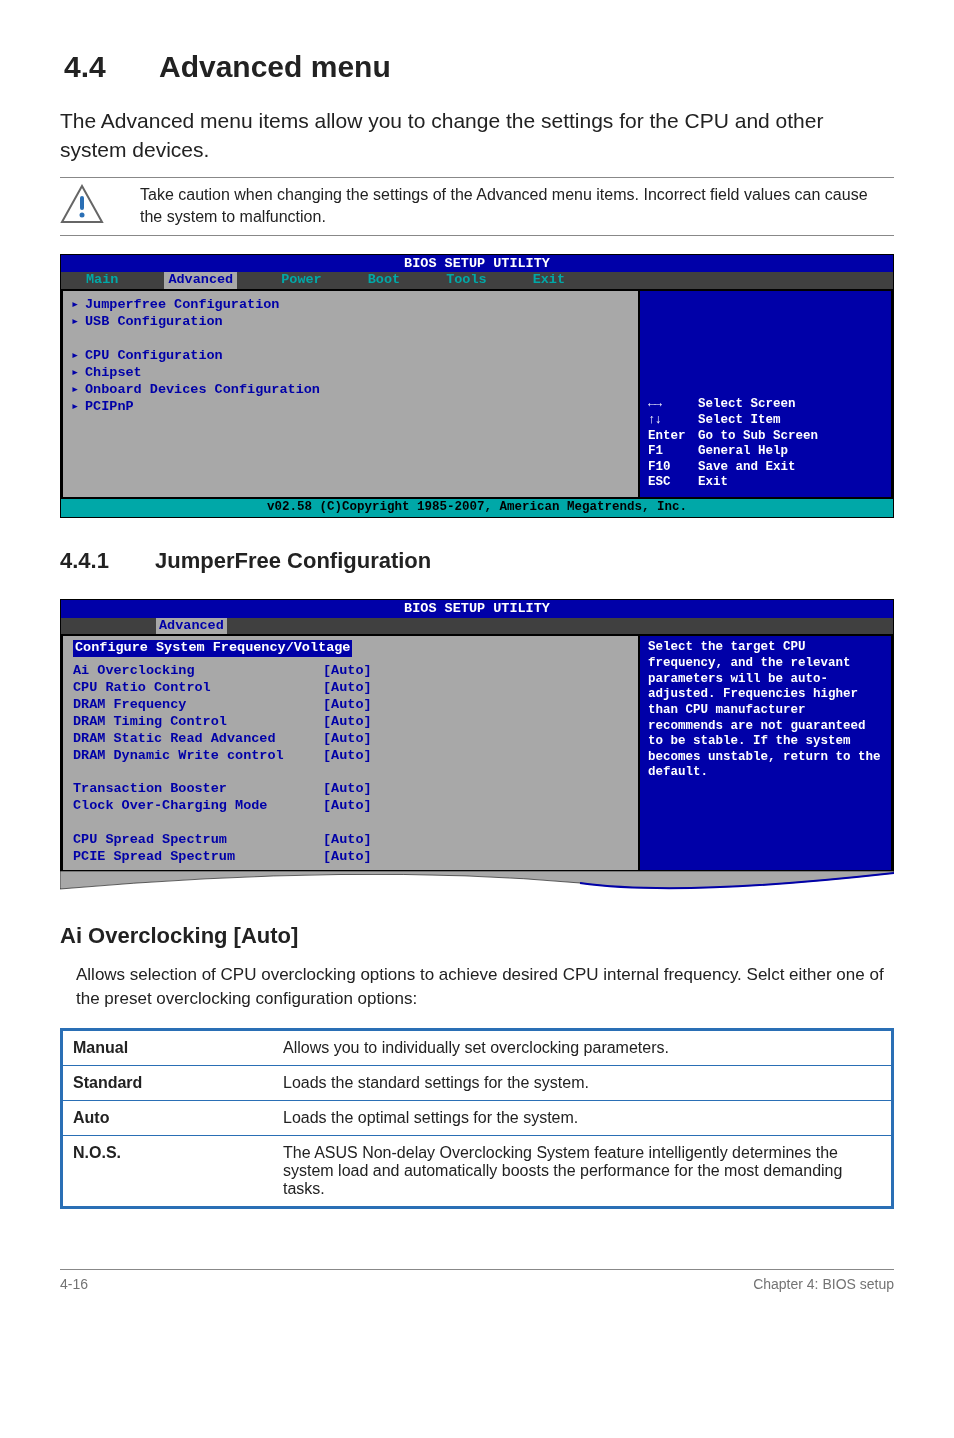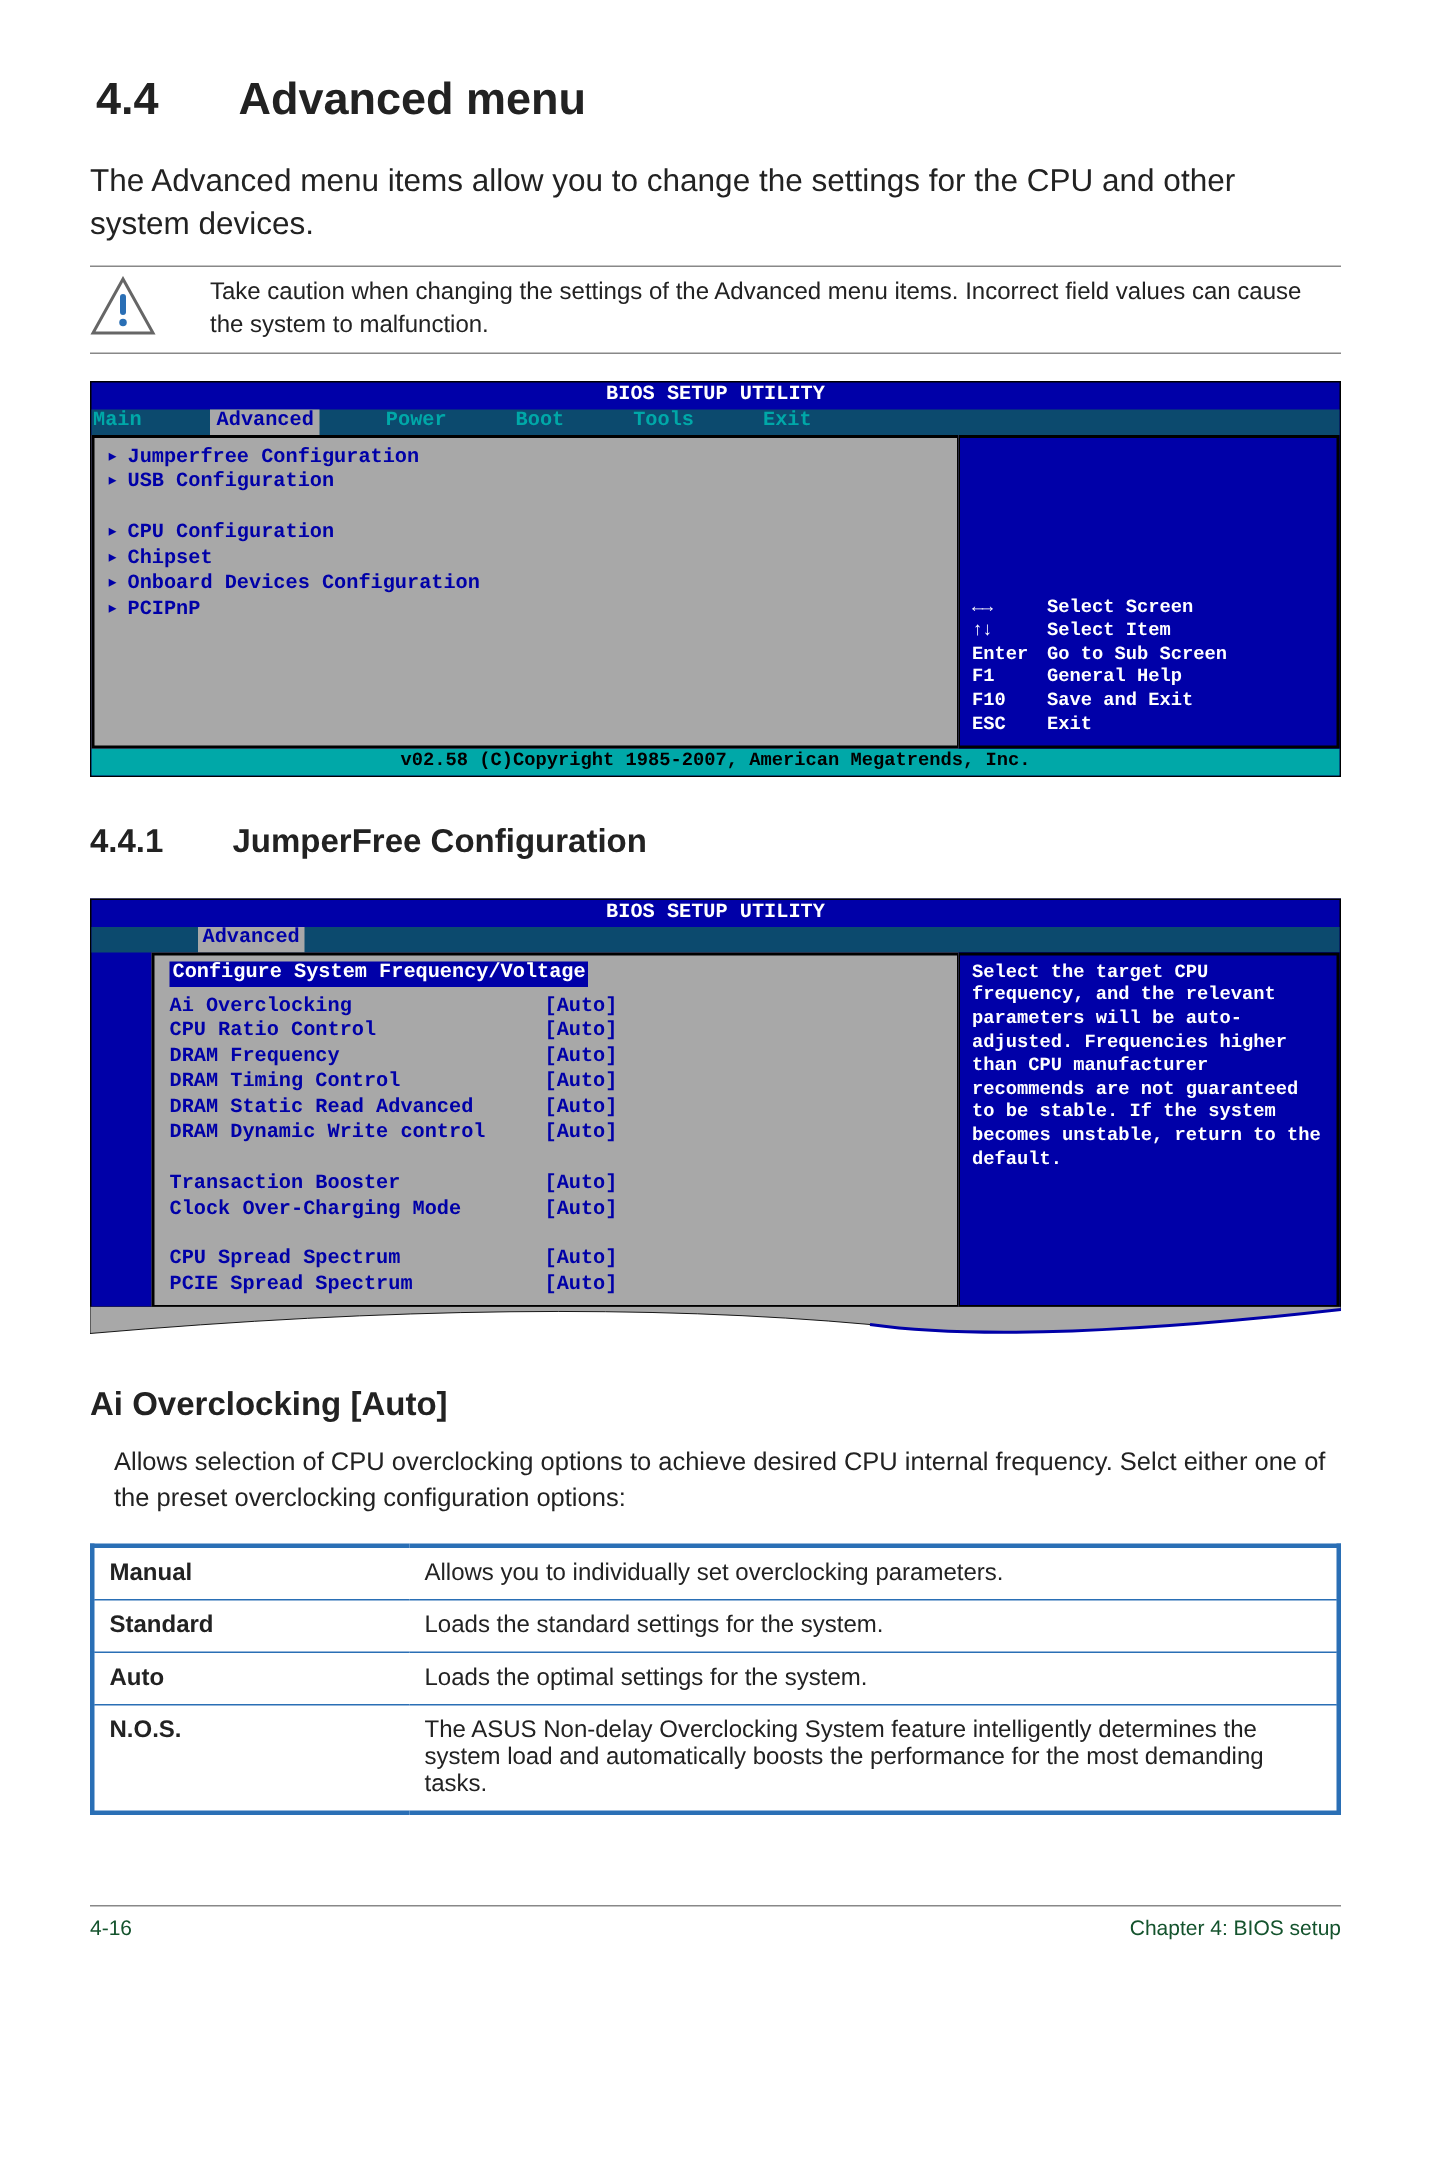--- a/index.html
+++ b/index.html
@@ -62,23 +62,23 @@
     border: 1px solid #000;
     line-height: 1.25;
     margin-bottom: 30px;
   }
   .bios-title {
     text-align: center;
     color: #fff;
     padding: 1px 0 0 0;
   }
   .bios-menu {
-    background: #0c4a6e;
-    display: flex;
-    padding-left: 1px;
+    background: #404040;
+    display: flex;
+    padding-left: 25px;
   }
   .bios-menu span {
     padding: 0 22px 0 0;
     margin-right: 24px;
     color: #00a8a8;
   }
   .bios-menu span.sel {
     background: #a8a8a8;
     color: #0000a8;
     padding: 0 4px;
@@ -133,21 +133,20 @@
     text-align: center;
     background: #00a8a8;
     color: #000;
     padding: 1px 0;
     font-size: 12.5px;
   }
 
   
   .bios2-body .bios-left {
     padding: 4px 10px;
-    margin-left: 40px;
   }
   .bios2-body .bios-left .hdr {
     color: #fff;
     background: #0000a8;
     display: inline-block;
     padding: 0 2px;
     margin-bottom: 2px;
   }
   .bios2-body .row {
     display: flex;
@@ -221,21 +220,21 @@
     width: 190px;
   }
 
   .page-footer {
     border-top: 1px solid #888;
     margin-top: 60px;
     padding-top: 6px;
     display: flex;
     justify-content: space-between;
     font-size: 14px;
-    color: #14532d;
+    color: #737373;
   }
 </style>
 </head>
 <body>
 
 <div class="page">
 
   <h1 class="section-title">
     <span class="num">4.4</span><span>Advanced menu</span>
   </h1>

